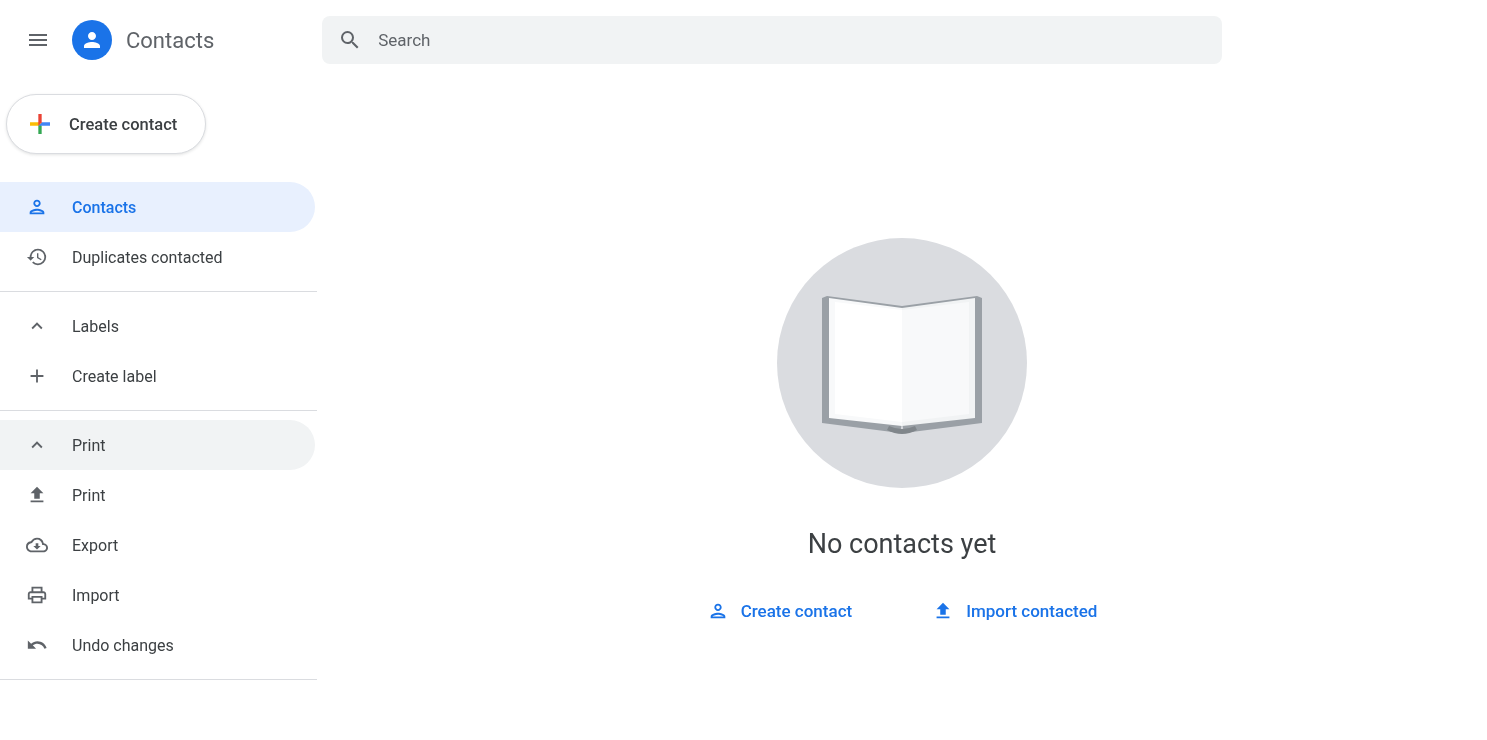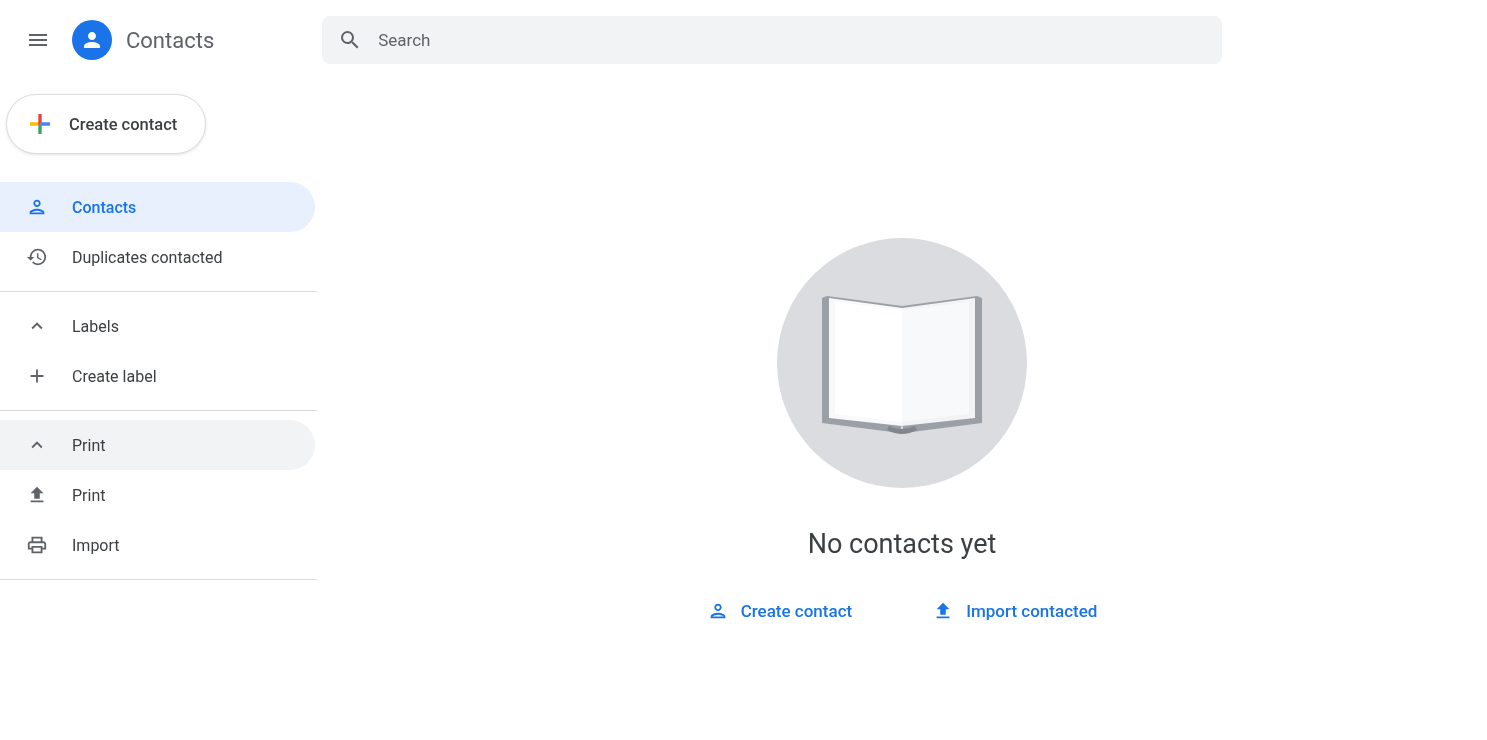--- a/index.html
+++ b/index.html
@@ -144,24 +144,40 @@
           <span class="nav-icon">
             <svg viewBox="0 0 24 24">
                 <path d="M9 16h6v-6h4l-7-7-7 7h4v6zm-4 2h14v2H5v-2z"></path>
               </svg>
           </span>
           <span>Print</span>
         </div>
         <div class="nav-item">
           <span class="nav-icon">
             <svg viewBox="0 0 24 24">
+                <path d="M19.35 10.04A7.49 7.49 0 0012 4C9.11 4 6.6 5.64 5.35 8.04A5.994 5.994 0 000 14c0 3.31 2.69 6 6 6h13c2.76 0 5-2.24 5-5 0-2.64-2.05-4.78-4.65-4.96zM19 18H6c-2.21 0-4-1.79-4-4 0-2.05 1.53-3.76 3.56-3.97l1.07-.11.5-.95A5.469 5.469 0 0112 6c2.62 0 4.88 1.86 5.39 4.43l.3 1.5 1.53.11A2.98 2.98 0 0122 15c0 1.65-1.35 3-3 3zm-5.55-8h-2.9v3H8l4 4 4-4h-2.55z"></path>
+              </svg>
+          </span>
+          <span>Export</span>
+        </div>
+        <div class="nav-item">
+          <span class="nav-icon">
+            <svg viewBox="0 0 24 24">
                 <path d="M19 8h-1V3H6v5H5c-1.66 0-3 1.34-3 3v6h4v4h12v-4h4v-6c0-1.66-1.34-3-3-3zM8 5h8v3H8V5zm8 14H8v-4h8v4zm4-4h-2v-2H6v2H4v-4c0-.55.45-1 1-1h14c.55 0 1 .45 1 1v4z"></path>
               </svg>
           </span>
           <span>Import</span>
+        </div>
+        <div class="nav-item">
+          <span class="nav-icon">
+            <svg viewBox="0 0 24 24">
+                <path d="M12.5 8c-2.65 0-5.05.99-6.9 2.6L2 7v9h9l-3.62-3.62c1.39-1.16 3.16-1.88 5.12-1.88 3.54 0 6.55 2.31 7.6 5.5l2.37-.78C21.08 11.03 17.15 8 12.5 8z"></path>
+              </svg>
+          </span>
+          <span>Undo changes</span>
         </div>
       </div>
 
       <div class="nav-divider"></div>
     </div>
 
     <div class="main">
       <div class="empty-state">
         <div class="book-circle">
           <svg width="190" height="170" viewBox="0 0 190 170">

